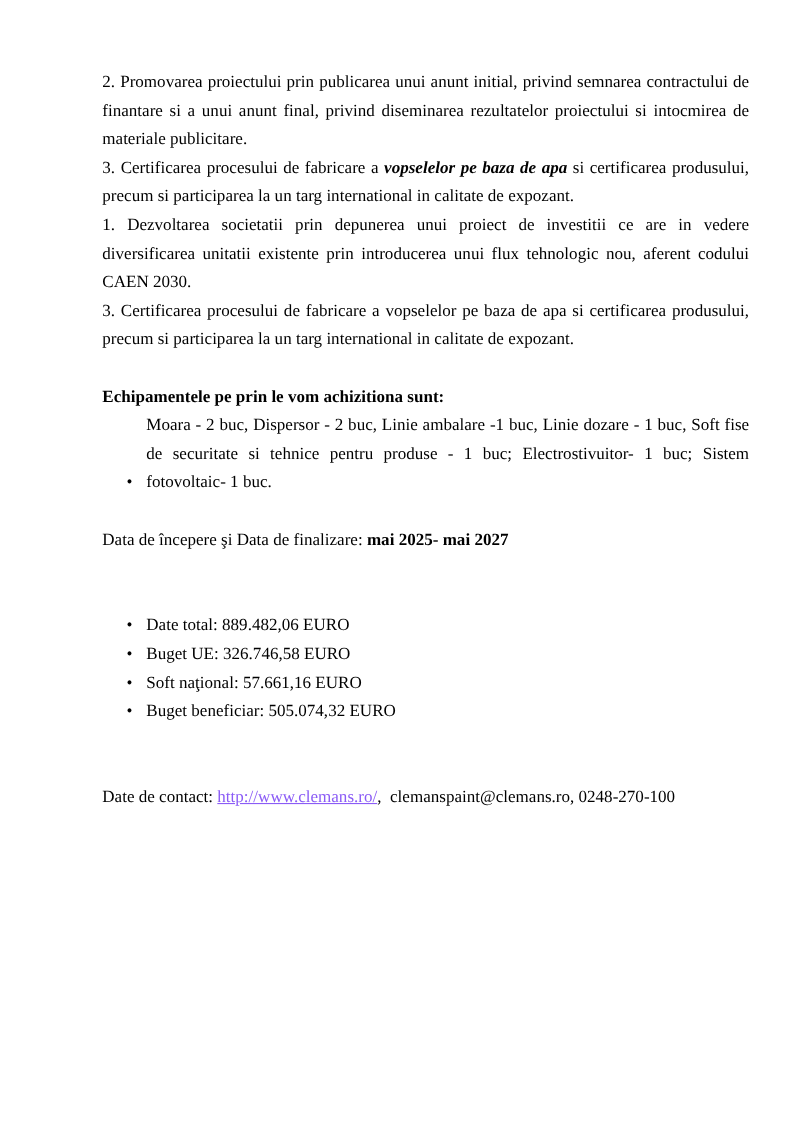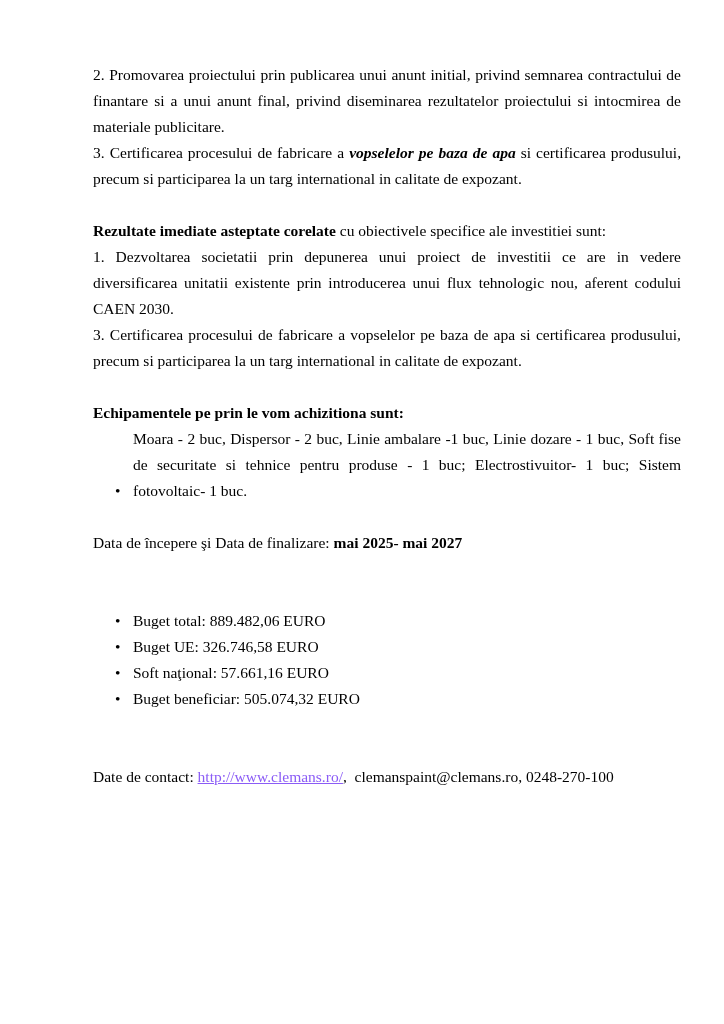--- a/index.html
+++ b/index.html
@@ -87,38 +87,37 @@
 </head>
 <body>
 
 <div class="page">
   <div class="content">
 
     <p><span>2. Promovarea proiectului prin publicarea unui anunt initial, privind semnarea contractului de finantare si a unui anunt final, privind diseminarea rezultatelor proiectului si intocmirea de materiale publicitare.</span></p>
 
     <p><span>3. Certificarea procesului de fabricare a </span><span class="bi">vopselelor pe baza de apa</span><span> si certificarea produsului, precum si participarea la un targ international in calitate de expozant.</span></p>
 
-    <p class="gap-1"><span class="b">Rezultate imediate asteptate corelate</span><span> cu obiectivele specifice ale investitiei sunt:</span></p>
 
     <p><span>1. Dezvoltarea societatii prin depunerea unui proiect de investitii ce are in vedere diversificarea unitatii existente prin introducerea unui flux tehnologic nou, aferent codului CAEN 2030.</span></p>
     <p><span>3. Certificarea procesului de fabricare a vopselelor pe baza de apa si certificarea produsului, precum si participarea la un targ international in calitate de expozant.</span></p>
 
     <p class="gap-1 b"><span>Echipamentele pe prin le vom achizitiona sunt:</span></p>
 
     <div class="bullet-row">
       <span class="bullet-marker"></span>
       <span class="bullet-text">Moara - 2 buc, Dispersor - 2 buc, Linie ambalare -1 buc, Linie dozare - 1 buc, Soft fise de securitate si tehnice pentru produse - 1 buc; Electrostivuitor- 1 buc; Sistem fotovoltaic- 1 buc.</span>
     </div>
 
     <p class="gap-1"><span>Data de începere şi Data de finalizare: </span><span class="b">mai 2025- mai 2027</span></p>
 
     <div class="gap-2">
       <div class="bullet-row">
         <span class="bullet-marker"></span>
-        <span class="bullet-text no-justify"><span>Buget total: </span><span>889.482,06 EURO</span></span>
+        <span class="bullet-text no-justify"><span>Date total: </span><span>889.482,06 EURO</span></span>
       </div>
       <div class="bullet-row">
         <span class="bullet-marker"></span>
         <span class="bullet-text no-justify"><span>Buget UE: </span><span>326.746,58 EURO</span></span>
       </div>
       <div class="bullet-row">
         <span class="bullet-marker"></span>
         <span class="bullet-text no-justify"><span>Soft naţional: </span><span>57.661,16 EURO</span></span>
       </div>
       <div class="bullet-row">

